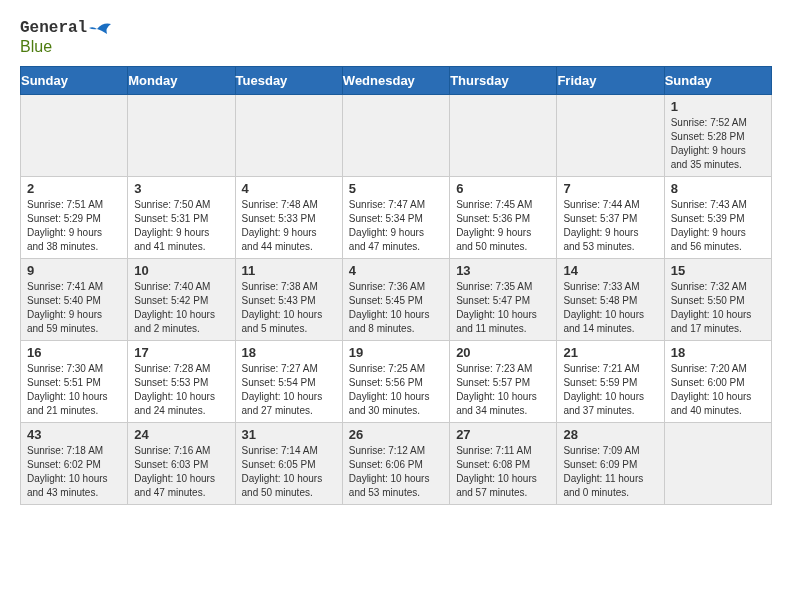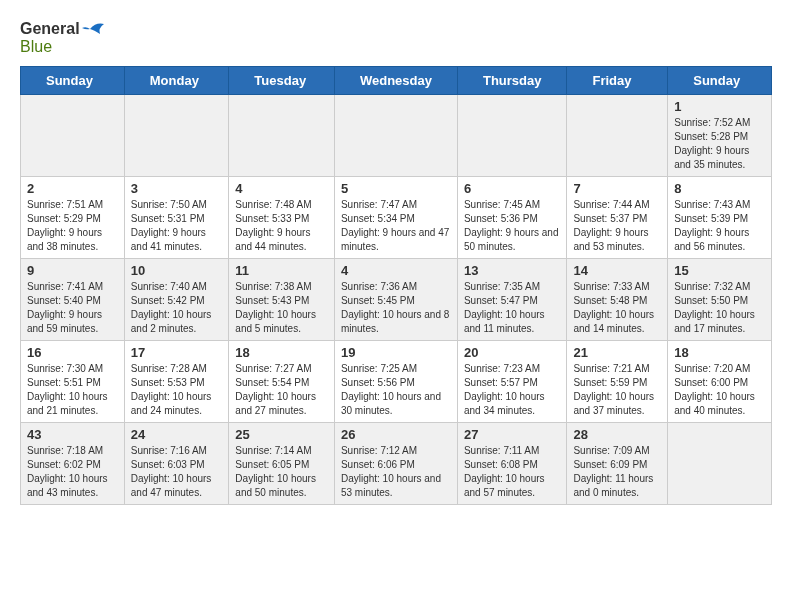--- a/index.html
+++ b/index.html
@@ -35,21 +35,21 @@
     }
     .calendar {
       width: 100%;
       border-collapse: collapse;
       border: 1px solid #ccc;
     }
     .calendar th {
       background-color: #2a6db5;
       color: #fff;
       text-align: left;
-      padding: 6px 25px;
+      padding: 6px 0;
       font-size: 13px;
       font-weight: bold;
       border: 1px solid #1a5a9a;
     }
     .calendar td {
       vertical-align: top;
       padding: 4px 6px;
       border: 1px solid #ccc;
       width: calc(100% / 7);
       min-height: 80px;
@@ -73,21 +73,21 @@
       color: #333;
       line-height: 1.4;
     }
   </style>
 </head>
 <body>
 
 <div class="header-area">
   <div class="logo">
   <div style="display:flex;flex-direction:column;line-height:1.1;">
-    <div style="display:flex;align-items:center;">
+    <div style="display:flex;align-items:center;font-family:Liberation Mono, monospace;">
       <span style="font-size:16px;font-weight:bold;color:#333;">General</span>
       <svg width="22" height="18" viewBox="0 0 22 18" style="margin-left:2px;">
         <path d="M8,9 Q14,2 22,4 Q16,8 18,14 Q12,10 8,9Z" fill="#1a6ec2"></path>
         <path d="M8,9 Q4,6 0,8 Q4,10 8,9Z" fill="#1a6ec2"></path>
       </svg>
     </div>
     <span style="font-size:16px;font-weight:normal;color:#4d7c0f;">Blue</span>
   </div>
 </div>
   <div class="title-area">
@@ -262,21 +262,21 @@
 Sunset: 6:02 PM
 Daylight: 10 hours and 43 minutes.</div>
         </td>
         <td class="shaded">
           <span class="day-num">24</span>
           <div class="day-info">Sunrise: 7:16 AM
 Sunset: 6:03 PM
 Daylight: 10 hours and 47 minutes.</div>
         </td>
         <td class="shaded">
-          <span class="day-num">25</span>
+          <span class="day-num">31</span>
           <div class="day-info">Sunrise: 7:14 AM
 Sunset: 6:05 PM
 Daylight: 10 hours and 50 minutes.</div>
         </td>
         <td class="shaded">
           <span class="day-num">26</span>
           <div class="day-info">Sunrise: 7:12 AM
 Sunset: 6:06 PM
 Daylight: 10 hours and 53 minutes.</div>
         </td>

